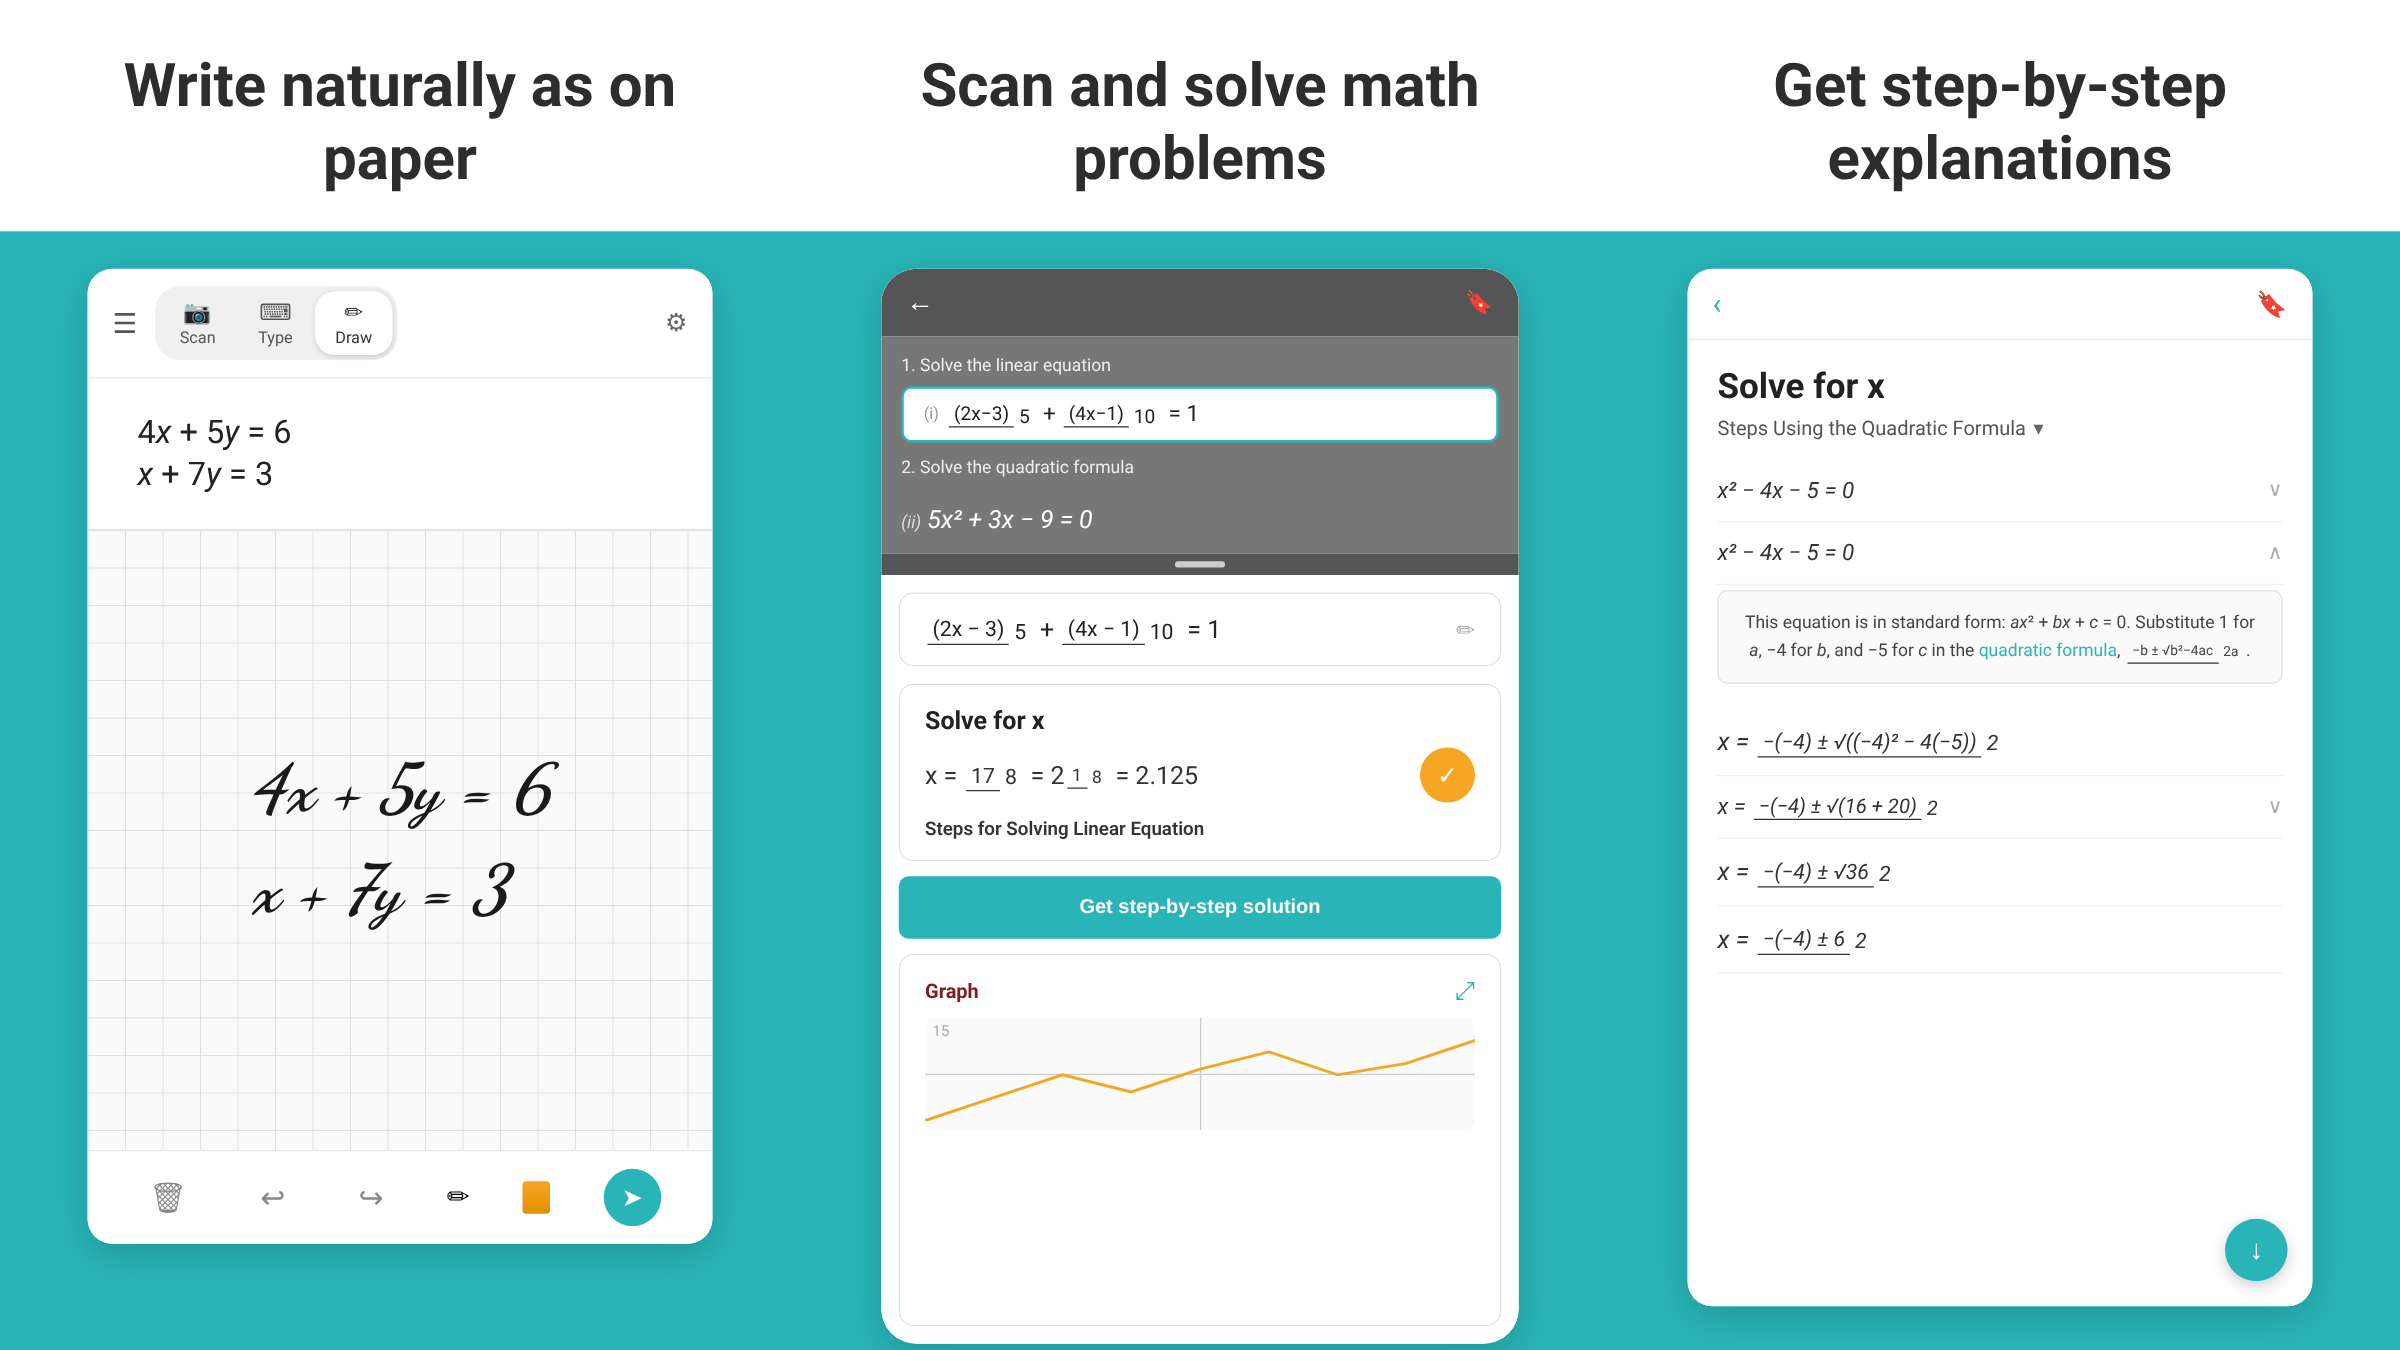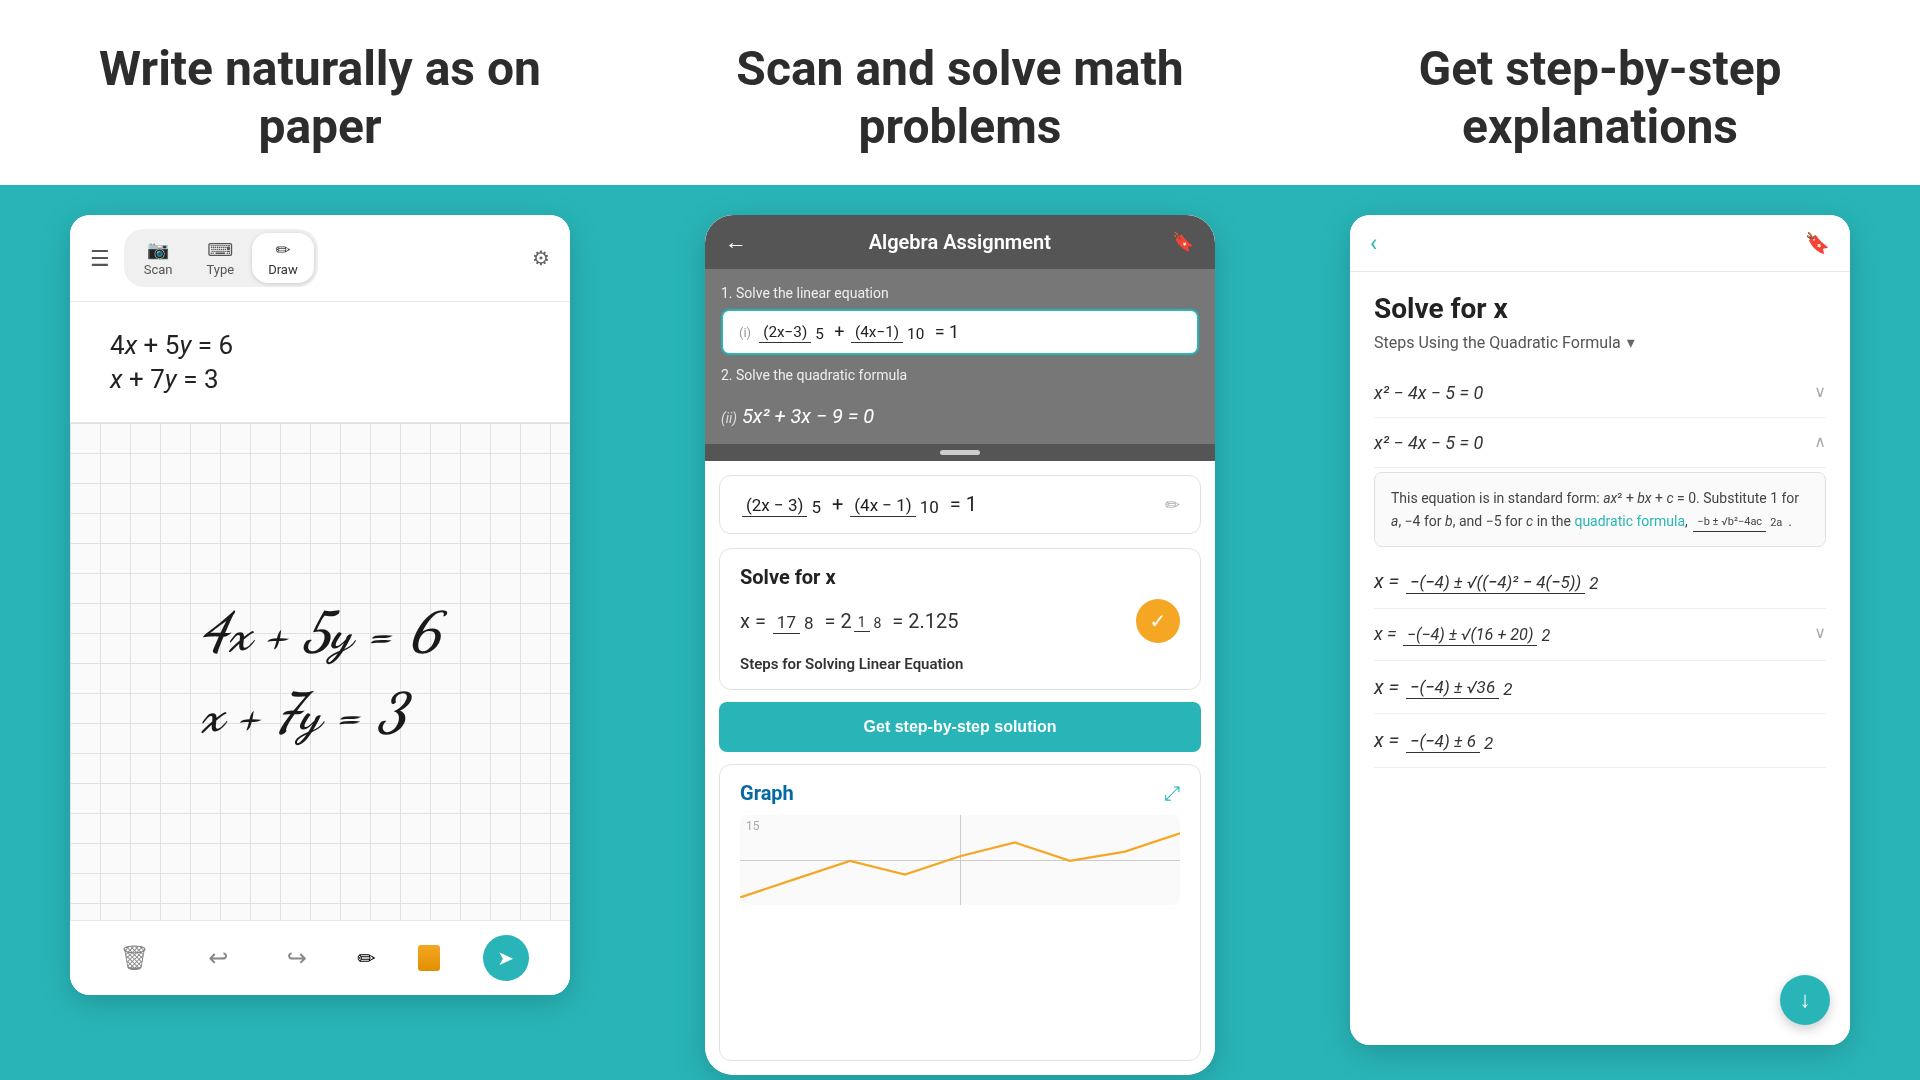--- a/index.html
+++ b/index.html
@@ -359,23 +359,23 @@
       padding: 16px 20px;
       flex: 1;
     }
     .graph-card-header {
       display: flex;
       align-items: center;
       justify-content: space-between;
       margin-bottom: 10px;
     }
     .graph-title {
-      font-size: 20px;
+      font-size: 16px;
       font-weight: 700;
-      color: #0369a1;
+      color: #7f1d1d;
     }
     .expand-icon {
       color: #29b5b8;
       font-size: 20px;
     }
     .graph-area {
       height: 90px;
       background: #fafafa;
       border-radius: 8px;
       position: relative;
@@ -466,25 +466,26 @@
       color: #333;
       font-style: italic;
     }
     .chevron-right { color: #aaa; font-size: 16px; }
     .chevron-up { color: #aaa; font-size: 16px; }
 
     .expanded-step {
       border: 1px solid #e0e0e0;
       border-radius: 8px;
       padding: 14px 16px;
-      margin: 4px 0 8px;
+      margin: 4px 0 20px;
       background: #fafafa;
       font-size: 14px;
       color: #444;
       line-height: 1.6;
+      text-align: center;
     }
     .expanded-step a {
       color: #29b5b8;
       text-decoration: none;
     }
 
     .step-eq-large {
       font-size: 20px;
       color: #333;
       font-style: italic;
@@ -577,21 +578,20 @@
 
 <div class="column col2">
   <div class="col-header">
     <h2>Scan and solve math problems</h2>
   </div>
   <div class="col-body">
     <div class="phone-card">
 
       <div class="phone-notch-bar">
         <button class="back-btn">←</button>
-        <span class="phone-title">Algebra Assignment</span>
         <button class="bookmark-btn">🔖</button>
       </div>
 
       <div class="phone-scan-area">
         <div class="scan-problem">1. Solve the linear equation</div>
         <div class="scan-highlighted">
           <span style="font-size:13px;color:#999;">(i)</span>
           <span>
             <span class="fraction frac-text">
               <span class="num">(2x−3)</span>

